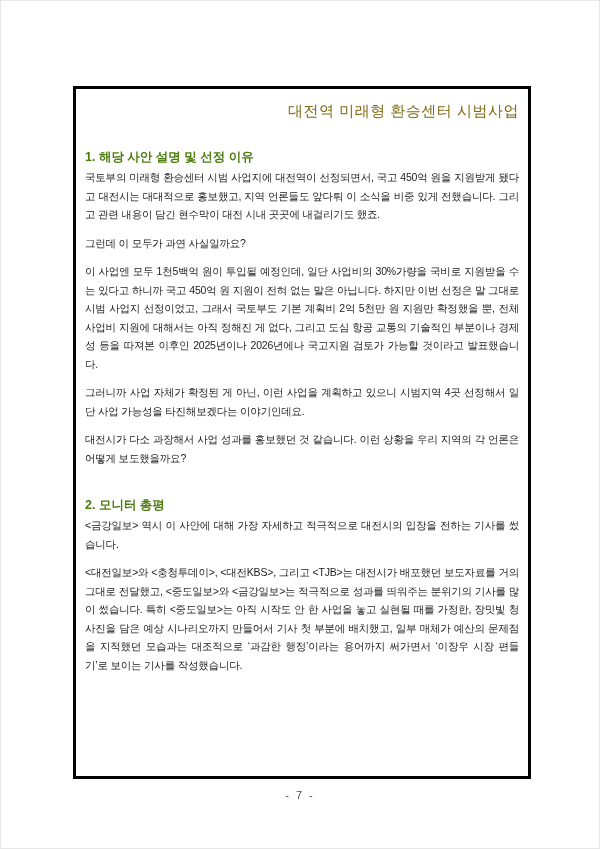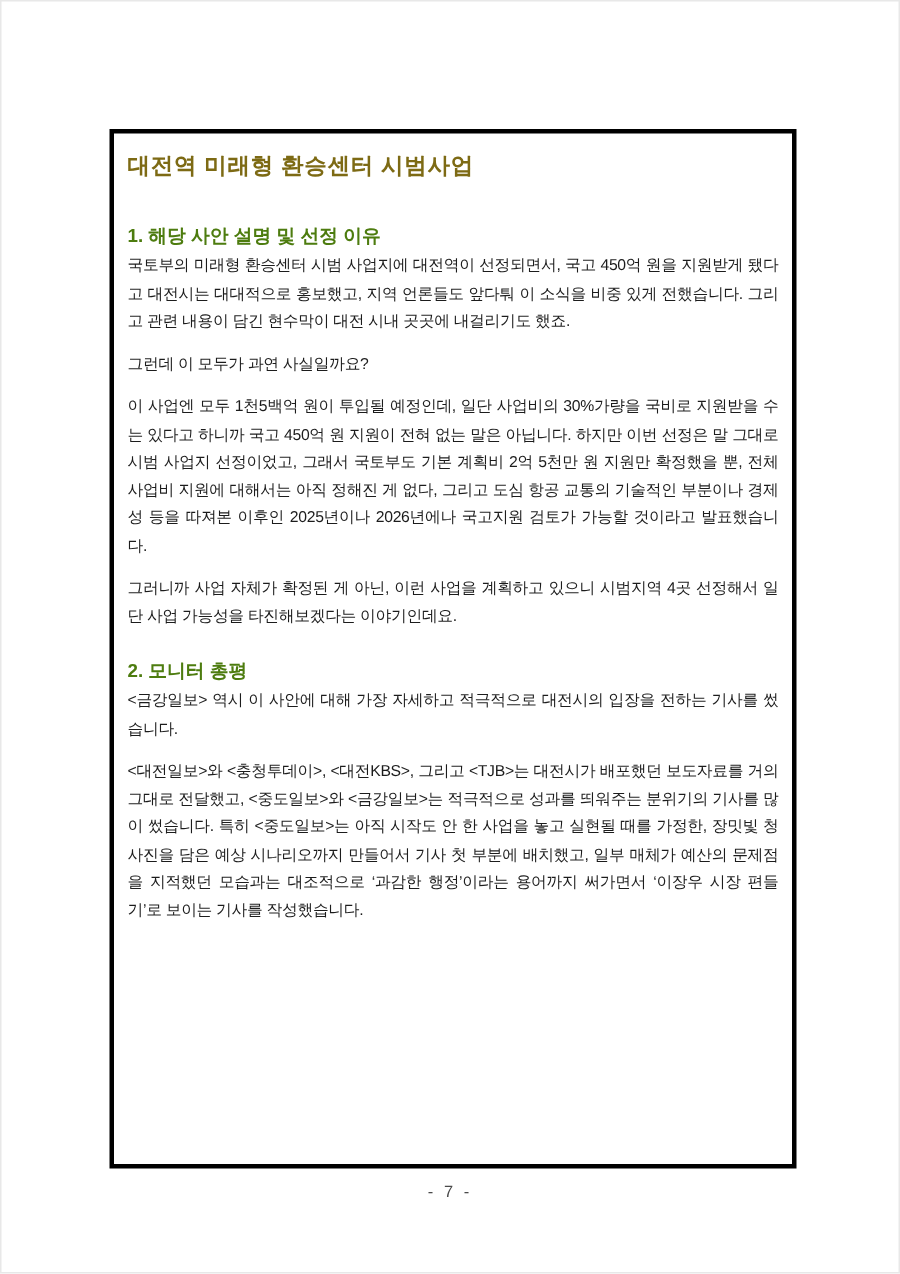--- a/index.html
+++ b/index.html
@@ -23,36 +23,36 @@
     width: 458px;
     height: 693px;
     box-sizing: border-box;
     border: 3px solid #000000;
     padding: 10px 9px 8px 9px;
     overflow: hidden;
     background: #ffffff;
   }
   .doc-title {
     margin: 2px 0 0 0;
-    text-align: left;
+    text-align: right;
     font-size: 15px;
-    font-weight: 700;
+    font-weight: 400;
     letter-spacing: 0.5px;
     color: #7d6a14;
     line-height: 20px;
   }
   .section-heading {
     font-size: 12.5px;
     font-weight: 700;
     color: #4d7c0f;
     line-height: 16px;
     margin: 0;
   }
   .h1-heading { margin-top: 28px; margin-bottom: 3px; }
-  .h2-heading { margin-top: 19px; margin-bottom: 3px; }
+  .h2-heading { margin-top: 30px; margin-bottom: 3px; }
   .h3-heading { margin-top: 24px; margin-bottom: 1px; }
   .sub-heading {
     font-size: 11px;
     font-weight: 700;
     color: #111111;
     line-height: 16px;
     margin: 0 0 1px 6px;
   }
   .para {
     font-size: 10.5px;
@@ -80,20 +80,21 @@
 <div class="doc-box">
 
   <h1 class="doc-title">대전역 미래형 환승센터 시범사업</h1>
 
   <div>
     <h2 class="section-heading h1-heading">1. 해당 사안 설명 및 선정 이유</h2>
     <p class="para">국토부의 미래형 환승센터 시범 사업지에 대전역이 선정되면서, 국고 450억 원을 지원받게 됐다고 대전시는 대대적으로 홍보했고, 지역 언론들도 앞다퉈 이 소식을 비중 있게 전했습니다. 그리고 관련 내용이 담긴 현수막이 대전 시내 곳곳에 내걸리기도 했죠.</p>
     <p class="para">그런데 이 모두가 과연 사실일까요?</p>
     <p class="para">이 사업엔 모두 1천5백억 원이 투입될 예정인데, 일단 사업비의 30%가량을 국비로 지원받을 수는 있다고 하니까 국고 450억 원 지원이 전혀 없는 말은 아닙니다. 하지만 이번 선정은 말 그대로 시범 사업지 선정이었고, 그래서 국토부도 기본 계획비 2억 5천만 원 지원만 확정했을 뿐, 전체 사업비 지원에 대해서는 아직 정해진 게 없다, 그리고 도심 항공 교통의 기술적인 부분이나 경제성 등을 따져본 이후인 2025년이나 2026년에나 국고지원 검토가 가능할 것이라고 발표했습니다.</p>
     <p class="para">그러니까 사업 자체가 확정된 게 아닌, 이런 사업을 계획하고 있으니 시범지역 4곳 선정해서 일단 사업 가능성을 타진해보겠다는 이야기인데요.</p>
+    <p class="para">대전시가 다소 과장해서 사업 성과를 홍보했던 것 같습니다. 이런 상황을 우리 지역의 각 언론은 어떻게 보도했을까요?</p>
   </div>
 
   <div>
     <h2 class="section-heading h2-heading">2. 모니터 총평</h2>
     <p class="para">&lt;금강일보&gt; 역시 이 사안에 대해 가장 자세하고 적극적으로 대전시의 입장을 전하는 기사를 썼습니다.</p>
     <p class="para">&lt;대전일보&gt;와 &lt;충청투데이&gt;, &lt;대전KBS&gt;, 그리고 &lt;TJB&gt;는 대전시가 배포했던 보도자료를 거의 그대로 전달했고, &lt;중도일보&gt;와 &lt;금강일보&gt;는 적극적으로 성과를 띄워주는 분위기의 기사를 많이 썼습니다. 특히 &lt;중도일보&gt;는 아직 시작도 안 한 사업을 놓고 실현될 때를 가정한, 장밋빛 청사진을 담은 예상 시나리오까지 만들어서 기사 첫 부분에 배치했고, 일부 매체가 예산의 문제점을 지적했던 모습과는 대조적으로 ‘과감한 행정’이라는 용어까지 써가면서 ‘이장우 시장 편들기’로 보이는 기사를 작성했습니다.</p>
   </div>
 
 
 </div>

